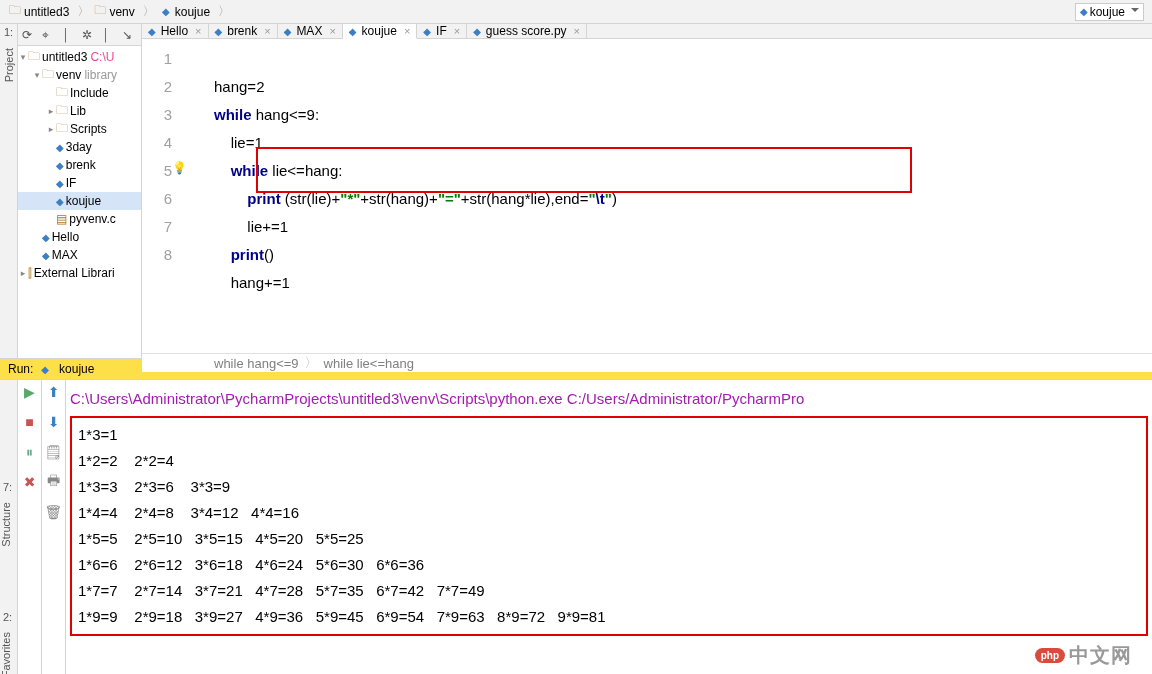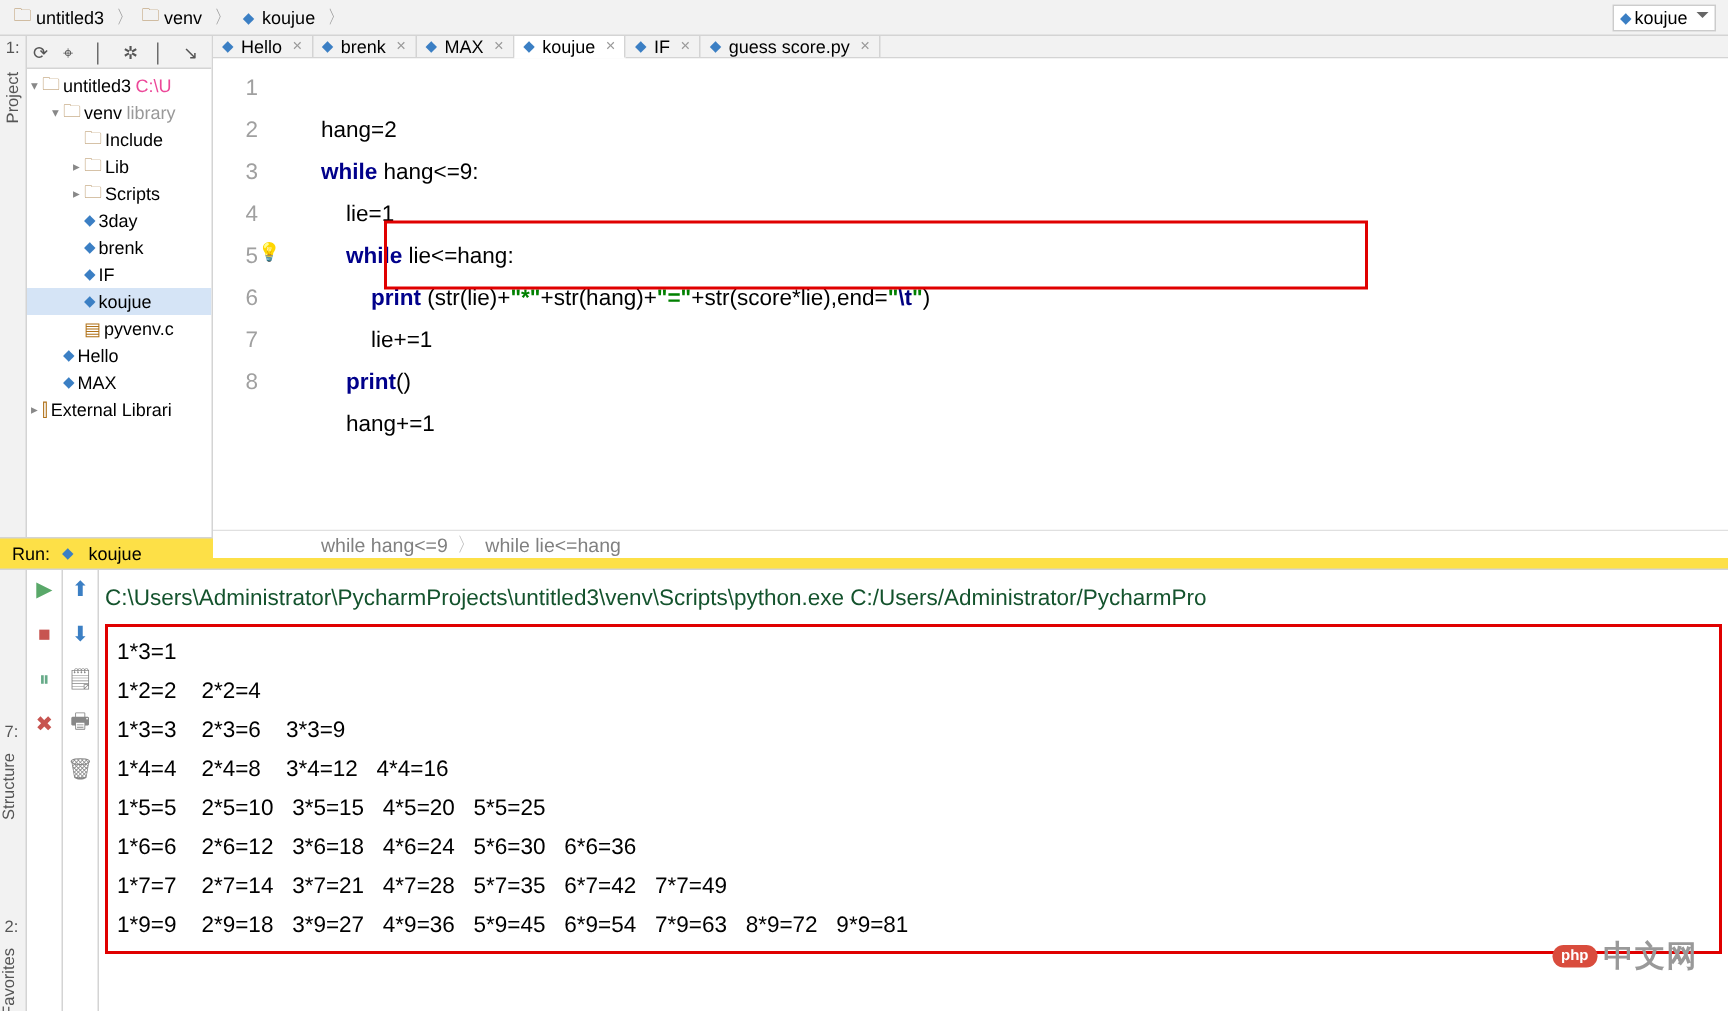--- a/index.html
+++ b/index.html
@@ -55,28 +55,28 @@
 
 
 .run-header { height: 22px; background: #fde047; border-top: 1px solid #d4d4d4; border-bottom: 1px solid #d4d4d4; display: flex; align-items: center; padding-left: 8px; gap: 8px; }
 .run-body { display: flex; height: 294px; }
 .run-left-tools { width: 24px; border-right: 1px solid #d4d4d4; padding-top: 4px; display: flex; flex-direction: column; align-items: center; gap: 14px; }
 .rt { width: 16px; height: 16px; display: flex; align-items: center; justify-content: center; font-size: 14px; }
 .play { color: #59a869; }
 .stop { color: #c75450; }
 .run-left-tools2 { width: 24px; border-right: 1px solid #d4d4d4; padding-top: 4px; display: flex; flex-direction: column; align-items: center; gap: 14px; }
 .console { flex: 1; padding: 6px 4px; font-family: "SimSun","NSimSun","Consolas",monospace; font-size: 15px; line-height: 26px; position: relative; overflow: hidden; }
-.console-path { color: #14532d; }
+.console-path { color: #a21caf; }
 .table-box { border: 2px solid #e00000; padding: 4px 6px; margin-top: 4px; }
 .trow { white-space: pre; }
 
 
 .vbtabs { position: absolute; left: 0; top: 358px; width: 18px; bottom: 0; background: #f2f2f2; border-right: 1px solid #d4d4d4; display: flex; flex-direction: column; align-items: center; padding-top: 40px; }
 
-.watermark { position: absolute; right: 20px; bottom: 23px; display: flex; align-items: center; }
+.watermark { position: absolute; right: 20px; bottom: 5px; display: flex; align-items: center; }
 .wm-badge { background: #d94c3d; color: #fff; font-size: 10px; font-weight: bold; padding: 2px 6px; border-radius: 9px; margin-right: 4px; }
 .wm-text { color: #999; font-size: 20px; letter-spacing: 1px; font-weight: bold; }
 </style>
 </head>
 <body>
 
 <div class="topbar">
   <span class="bc-item">
     <span class="bc-icon folder-ico">🗀</span>
     <span>untitled3</span>
@@ -250,21 +250,21 @@
           <div>6</div>
           <div>7</div>
           <div>8</div>
         </div>
       <span class="gutter-bulb">💡</span>
       <div class="code-area">
 <span>hang=2</span>
 <span class="kw">while</span><span> hang&lt;=9:</span>
     <span>lie=1</span>
     <span class="kw">while</span><span> lie&lt;=hang:</span>
-        <span class="kw">print</span><span> (str(lie)+</span><span class="str">"*"</span><span>+str(hang)+</span><span class="str">"="</span><span>+str(score*lie),end=</span><span class="str">"</span><span class="esc">\t</span><span class="str">"</span><span>)</span>
+        <span class="kw">print</span><span> (str(lie)+</span><span class="str">"*"</span><span>+str(hang)+</span><span class="str">"="</span><span>+str(hang*lie),end=</span><span class="str">"</span><span class="esc">\t</span><span class="str">"</span><span>)</span>
         <span>lie+=1</span>
     <span class="kw">print</span><span>()</span>
     <span>hang+=1</span>
         <div class="red-box" style="left:66px; top:108px; width:656px; height:46px;"></div>
       </div>
     </div>
     <div class="editor-crumb">
       <span>while hang&lt;=9</span>
       <span class="ec-sep">〉</span>
       <span>while lie&lt;=hang</span>

